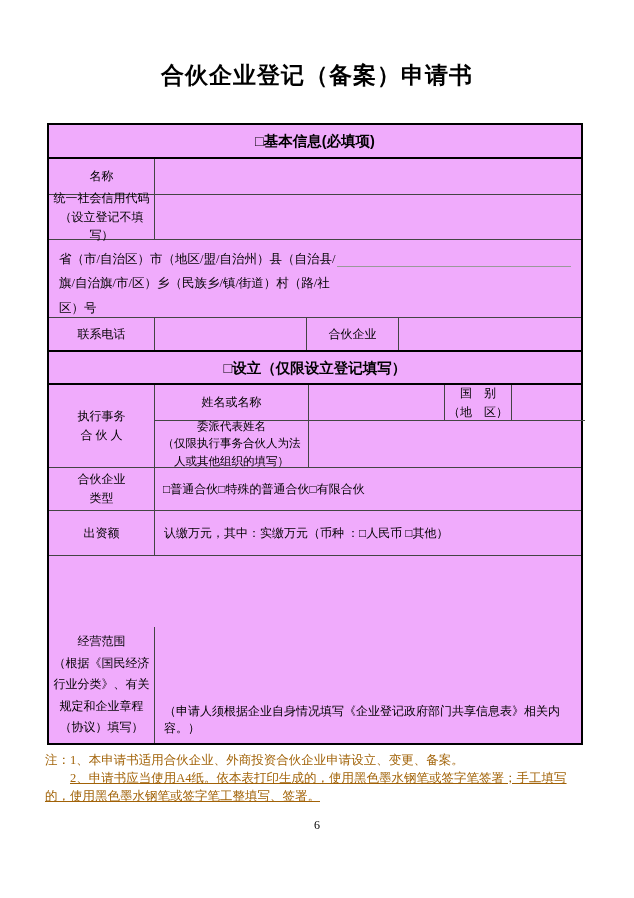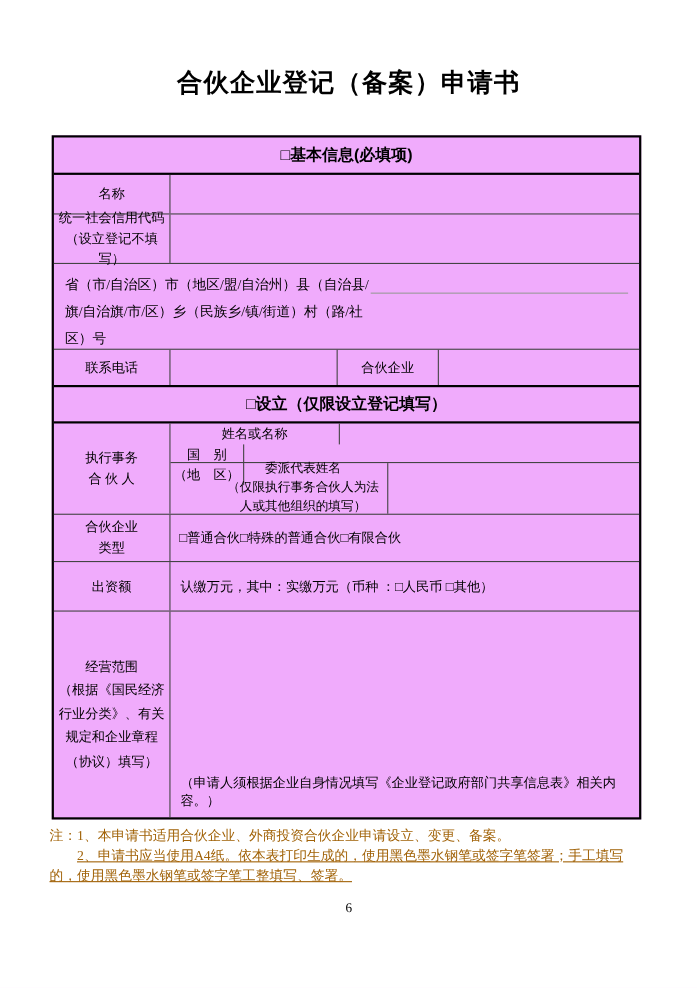--- a/index.html
+++ b/index.html
@@ -47,52 +47,52 @@
   }
   .label-col { width: 106px; flex: none; }
   .h-name { height: 36px; gap: 25px; }
   .h-credit { height: 45px; gap: 34px; }
   .h-premises { height: 78px; }
   .h-phone { height: 34px; }
   .h-estheader { height: 33px; }
   .h-partnerblock { height: 83px; }
   .h-typeblock { height: 43px; }
   .h-contrib { height: 45px; }
-  .h-scope { height: 187px; }
+  .h-scope { height: 187px; align-items: flex-end; }
 
   .premises-cell {
     flex: 1; border-right: none;
     display: flex; align-items: flex-start; justify-content: flex-start;
     padding: 7px 10px 0 10px;
     font-size: 12.5px; line-height: 1.95; text-align: left;
   }
   .premises-line {
     width: 96%; height: 16px;
     border-bottom: 1px solid #9a9a9a;
     margin-top: 4px;
   }
   .stack { display: flex; flex-direction: column; flex: 1; }
   .subrow { display: flex; flex: none; }
-  .subrow.inner-b { border-bottom: 1px solid #444; flex-direction: column; }
+  .subrow.inner-b { border-bottom: 1px solid #444; }
   .w-namecol { width: 154px; flex: none; }
   .w-blank136 { width: 136px; flex: none; }
   .w-country { width: 67px; flex: none; }
   .w-blank73 { width: 73px; flex: none; }
   .w-phone-blank { width: 152px; flex: none; }
   .w-postal { width: 92px; flex: none; }
   .w-postal-blank { width: 186px; flex: none; }
   .sub-a { height: 36px; }
   .sub-b { height: 46px; }
   .sub-c { height: 22px; }
   .sub-d { height: 20px; }
   .type-right {
     flex: 1; display: flex; align-items: center; justify-content: flex-start;
     padding-left: 8px; font-size: 12px;
   }
-  .rep-cell { font-size: 11.5px; line-height: 1.5; padding: 2px 4px; margin-left: 44px; }
+  .rep-cell { font-size: 11.5px; line-height: 1.5; padding: 2px 4px; }
   .scope-label { line-height: 1.8; padding: 4px 2px; }
   .scope-cell {
     flex: 1; border-right: none;
     display: flex; flex-direction: column; justify-content: flex-end;
     align-items: flex-start; text-align: left;
     padding: 0 6px 6px 9px;
     font-size: 12px;
   }
   .notes {
     position: absolute;

